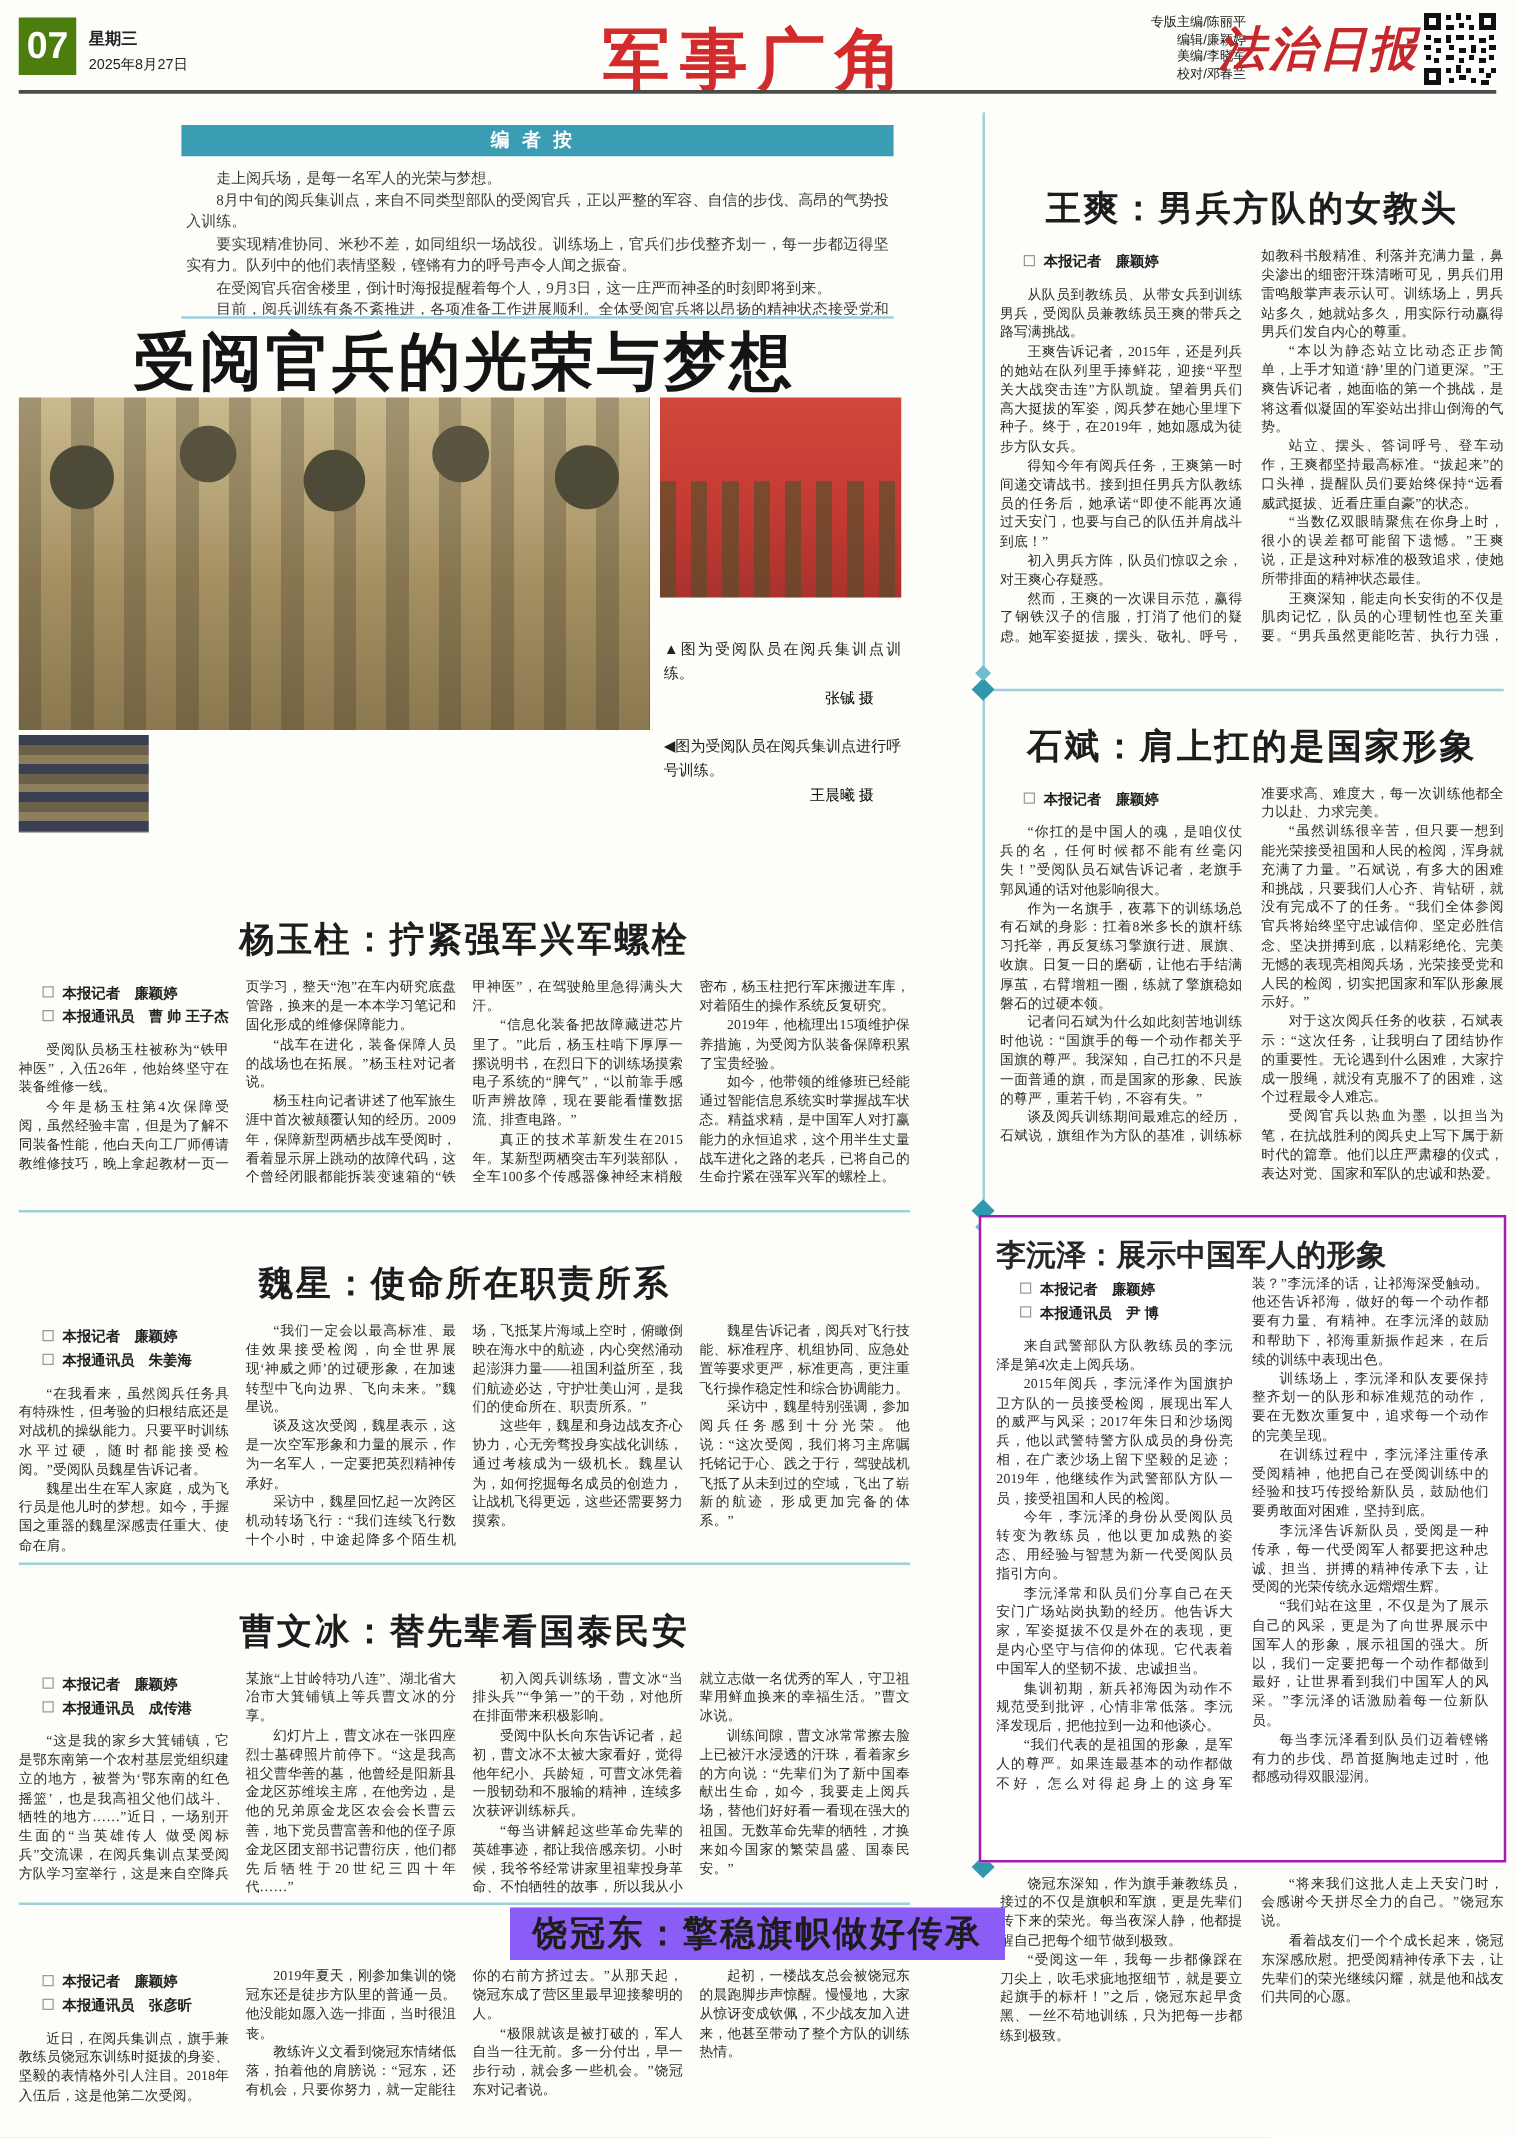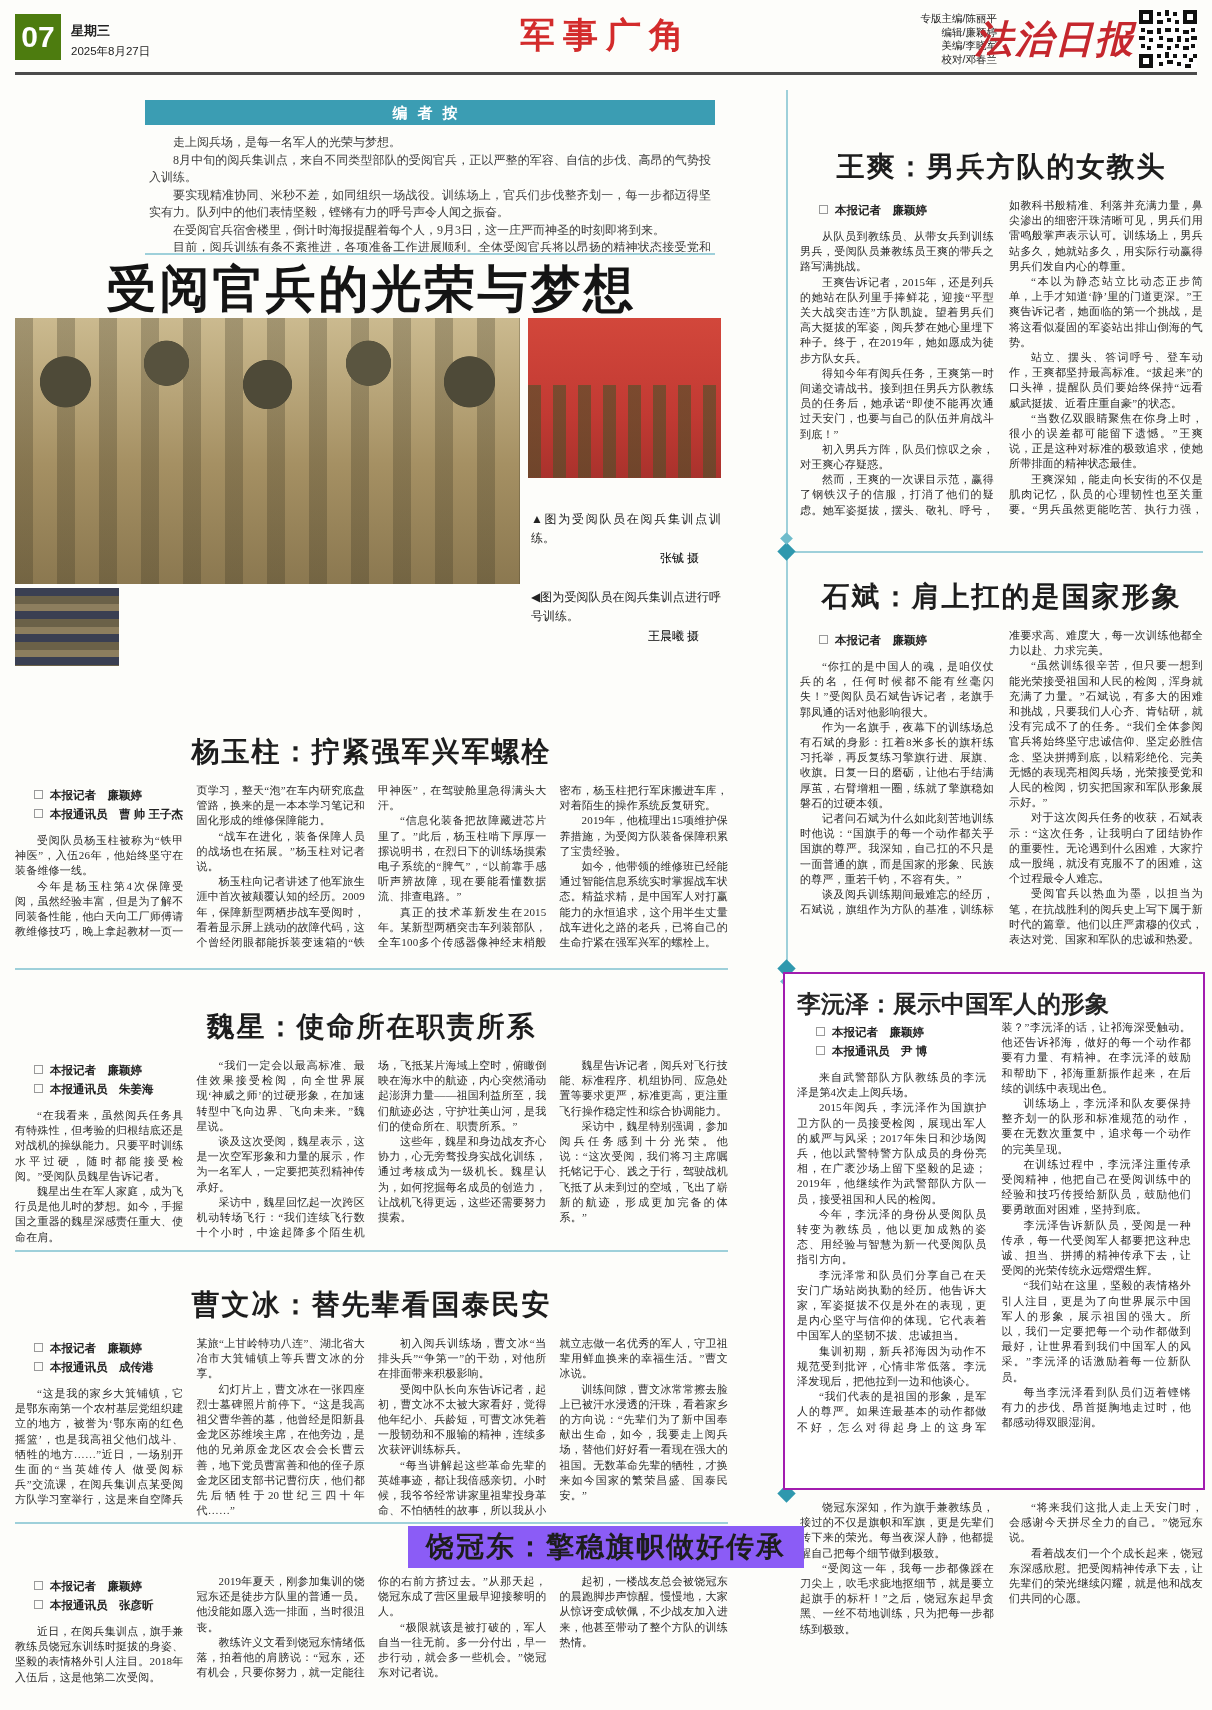--- a/index.html
+++ b/index.html
@@ -10,21 +10,21 @@
 
   
   .hdr { position:absolute; left:15px; top:8px; width:1182px; height:62px; }
   .pagenum { position:absolute; left:0; top:6px; width:46px; height:46px; background:#4d7c0f;
              color:#fff; font-weight:bold; font-size:30px; line-height:46px; text-align:center;
              font-family:"Liberation Sans",sans-serif; }
   .dateblock { position:absolute; left:56px; top:14px; font-family:"Liberation Sans",sans-serif; }
   .dateblock .wd { font-size:13px; font-weight:bold; color:#222; }
   .dateblock .dt { font-size:11.5px; color:#222; margin-top:4px; }
   .section-title { position:absolute; left:0; right:0; top:4px; text-align:center;
-                   font-size:35px; font-weight:800; letter-spacing:8px; color:#d32b2b;
+                   font-size:54px; font-weight:800; letter-spacing:8px; color:#d32b2b;
                    font-family:"Liberation Sans",sans-serif; }
   .credits { position:absolute; right:200px; top:4px; width:105px; }
   .credit-line { font-size:10.5px; line-height:13.5px; color:#222; text-align:right;
                  font-family:"Liberation Sans",sans-serif; }
   .masthead { position:absolute; right:62px; top:6px; font-size:38px; font-weight:800;
               font-style:italic; color:#c5272d; letter-spacing:2px; }
   .qr { position:absolute; right:0; top:2px; width:58px; height:58px; }
   .rule-dark { position:absolute; left:15px; top:72px; width:1182px; height:3px; background:#4b4b4b; }
 
   
@@ -268,21 +268,21 @@
       <div>
           <p class="para">来自武警部队方队教练员的李沅泽是第4次走上阅兵场。</p>
           <p class="para">2015年阅兵，李沅泽作为国旗护卫方队的一员接受检阅，展现出军人的威严与风采；2017年朱日和沙场阅兵，他以武警特警方队成员的身份亮相，在广袤沙场上留下坚毅的足迹；2019年，他继续作为武警部队方队一员，接受祖国和人民的检阅。</p>
           <p class="para">今年，李沅泽的身份从受阅队员转变为教练员，他以更加成熟的姿态、用经验与智慧为新一代受阅队员指引方向。</p>
           <p class="para">李沅泽常和队员们分享自己在天安门广场站岗执勤的经历。他告诉大家，军姿挺拔不仅是外在的表现，更是内心坚守与信仰的体现。它代表着中国军人的坚韧不拔、忠诚担当。</p>
           <p class="para">集训初期，新兵祁海因为动作不规范受到批评，心情非常低落。李沅泽发现后，把他拉到一边和他谈心。</p>
           <p class="para">“我们代表的是祖国的形象，是军人的尊严。如果连最基本的动作都做不好，怎么对得起身上的这身军装？”李沅泽的话，让祁海深受触动。他还告诉祁海，做好的每一个动作都要有力量、有精神。在李沅泽的鼓励和帮助下，祁海重新振作起来，在后续的训练中表现出色。</p>
           <p class="para">训练场上，李沅泽和队友要保持整齐划一的队形和标准规范的动作，要在无数次重复中，追求每一个动作的完美呈现。</p>
           <p class="para">在训练过程中，李沅泽注重传承受阅精神，他把自己在受阅训练中的经验和技巧传授给新队员，鼓励他们要勇敢面对困难，坚持到底。</p>
           <p class="para">李沅泽告诉新队员，受阅是一种传承，每一代受阅军人都要把这种忠诚、担当、拼搏的精神传承下去，让受阅的光荣传统永远熠熠生辉。</p>
-          <p class="para">“我们站在这里，坚毅的表情格外引人注目，更是为了向世界展示中国军人的形象，展示祖国的强大。所以，我们一定要把每一个动作都做到最好，让世界看到我们中国军人的风采。”李沅泽的话激励着每一位新队员。</p>
+          <p class="para">“我们站在这里，不仅是为了展示自己的风采，更是为了向世界展示中国军人的形象，展示祖国的强大。所以，我们一定要把每一个动作都做到最好，让世界看到我们中国军人的风采。”李沅泽的话激励着每一位新队员。</p>
           <p class="para">每当李沅泽看到队员们迈着铿锵有力的步伐、昂首挺胸地走过时，他都感动得双眼湿润。</p>
         </div>
     </div>
   </article>
 
   <article class="article art-yang">
     <h2>杨玉柱：拧紧强军兴军螺栓</h2>
     <div class="body">
       <div class="byline-block">
           <p class="byline-line">本报记者　廉颖婷</p>

